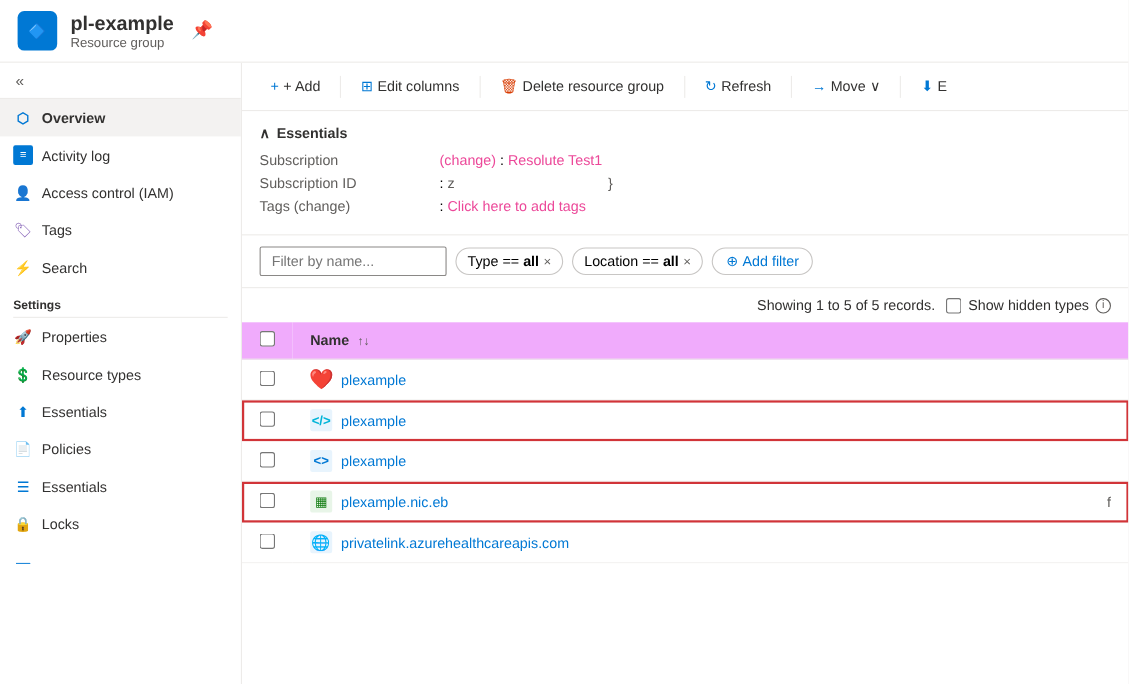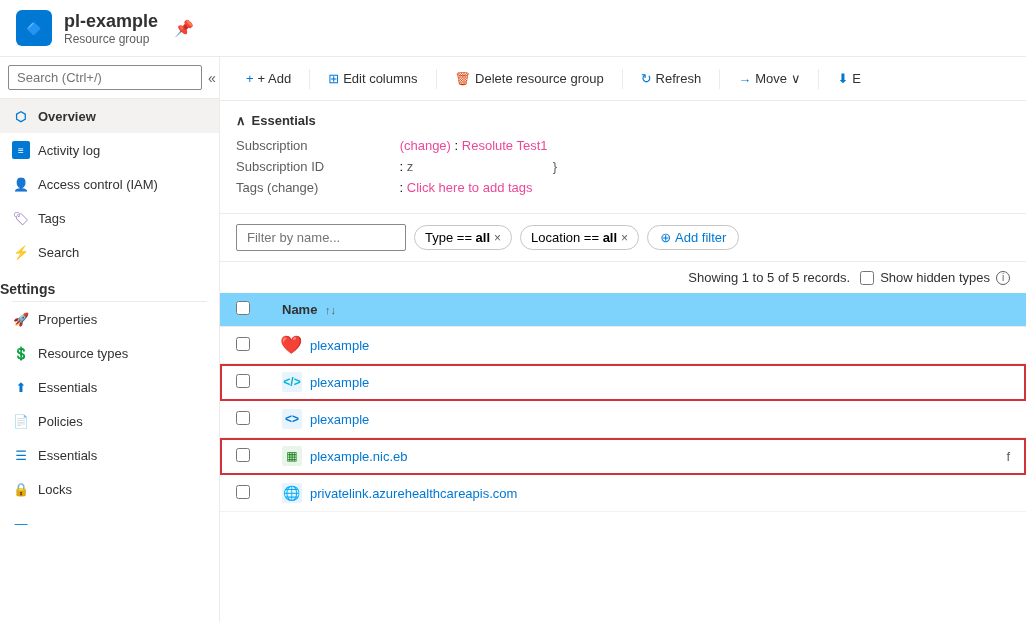--- a/index.html
+++ b/index.html
@@ -65,22 +65,22 @@
       display: flex;
       align-items: center;
       padding: 8px 12px;
       cursor: pointer;
       gap: 8px;
       color: #323130;
     }
     .sidebar-item.active { background: #f3f2f1; font-weight: 600; }
     .sidebar-item .icon { width: 18px; height: 18px; display: flex; align-items: center; justify-content: center; flex-shrink: 0; }
     .sidebar-section-label {
-      padding: 12px 0 4px;
-      font-size: 14px;
+      padding: 12px 12px 4px;
+      font-size: 11px;
       font-weight: 700;
       color: #323130;
       text-transform: none;
     }
 
     
     .icon-overview { color: #0078d4; }
     .icon-iam { color: #0078d4; }
     .icon-tags { color: #8764b8; }
     .icon-events { color: #ffaa44; }
@@ -203,21 +203,21 @@
     .resource-table {
       width: 100%;
       border-collapse: collapse;
     }
     .resource-table th {
       padding: 8px 16px;
       text-align: left;
       font-weight: 600;
       color: #323130;
       border-bottom: 1px solid #edebe9;
-      background: #7dd3fc;
+      background: #f0abfc;
     }
     .resource-table td {
       padding: 8px 16px;
       border-bottom: 1px solid #f3f2f1;
       vertical-align: middle;
     }
 
     .name-cell {
       display: flex;
       align-items: center;
@@ -268,21 +268,20 @@
     <h1>pl-example</h1>
     <p>Resource group</p>
   </div>
   <span class="pin-icon">📌</span>
 </div>
 
 <div class="main-layout">
 
   <div class="sidebar">
     <div class="sidebar-search">
-      <input type="text" placeholder="Search (Ctrl+/)" style="">
       <span class="collapse-btn">«</span>
     </div>
 
     <div class="sidebar-item active">
       <span class="icon icon-overview">⬡</span>
       <span>Overview</span>
     </div>
     <div class="sidebar-item">
       <span class="icon" style="background:#0078d4;color:white;border-radius:2px;font-size:10px;padding:1px 3px;">≡</span>
       <span>Activity log</span>

